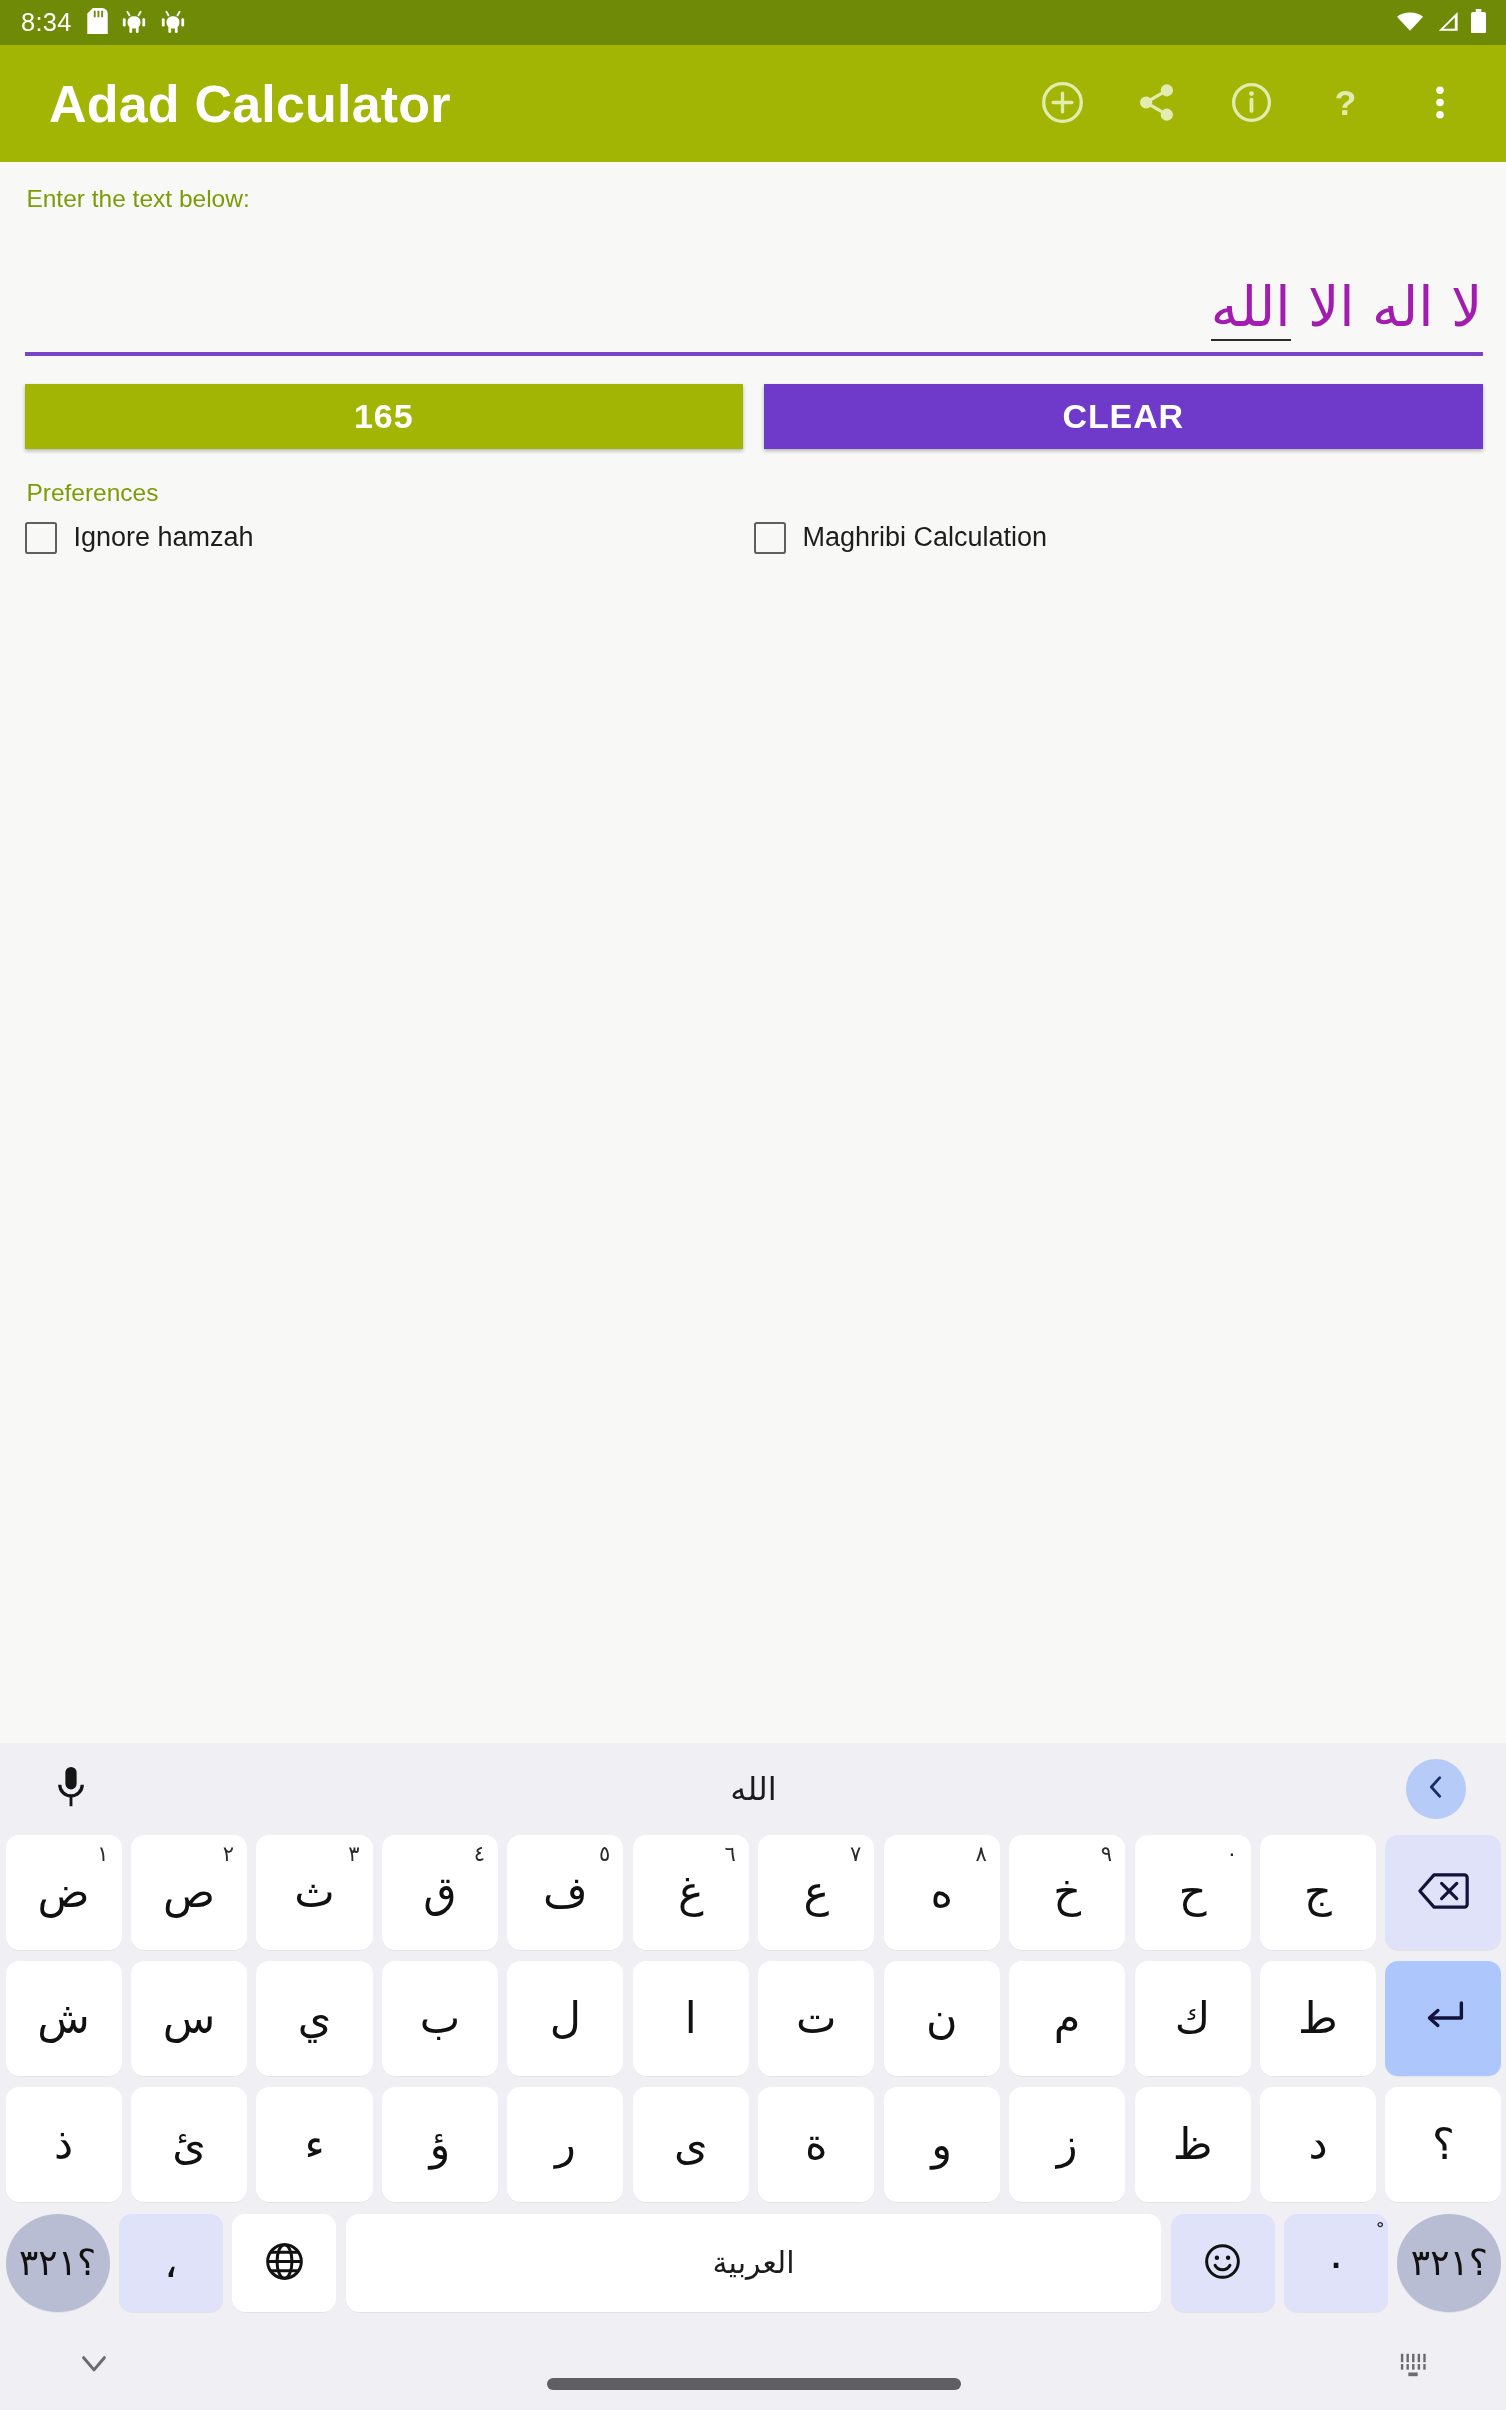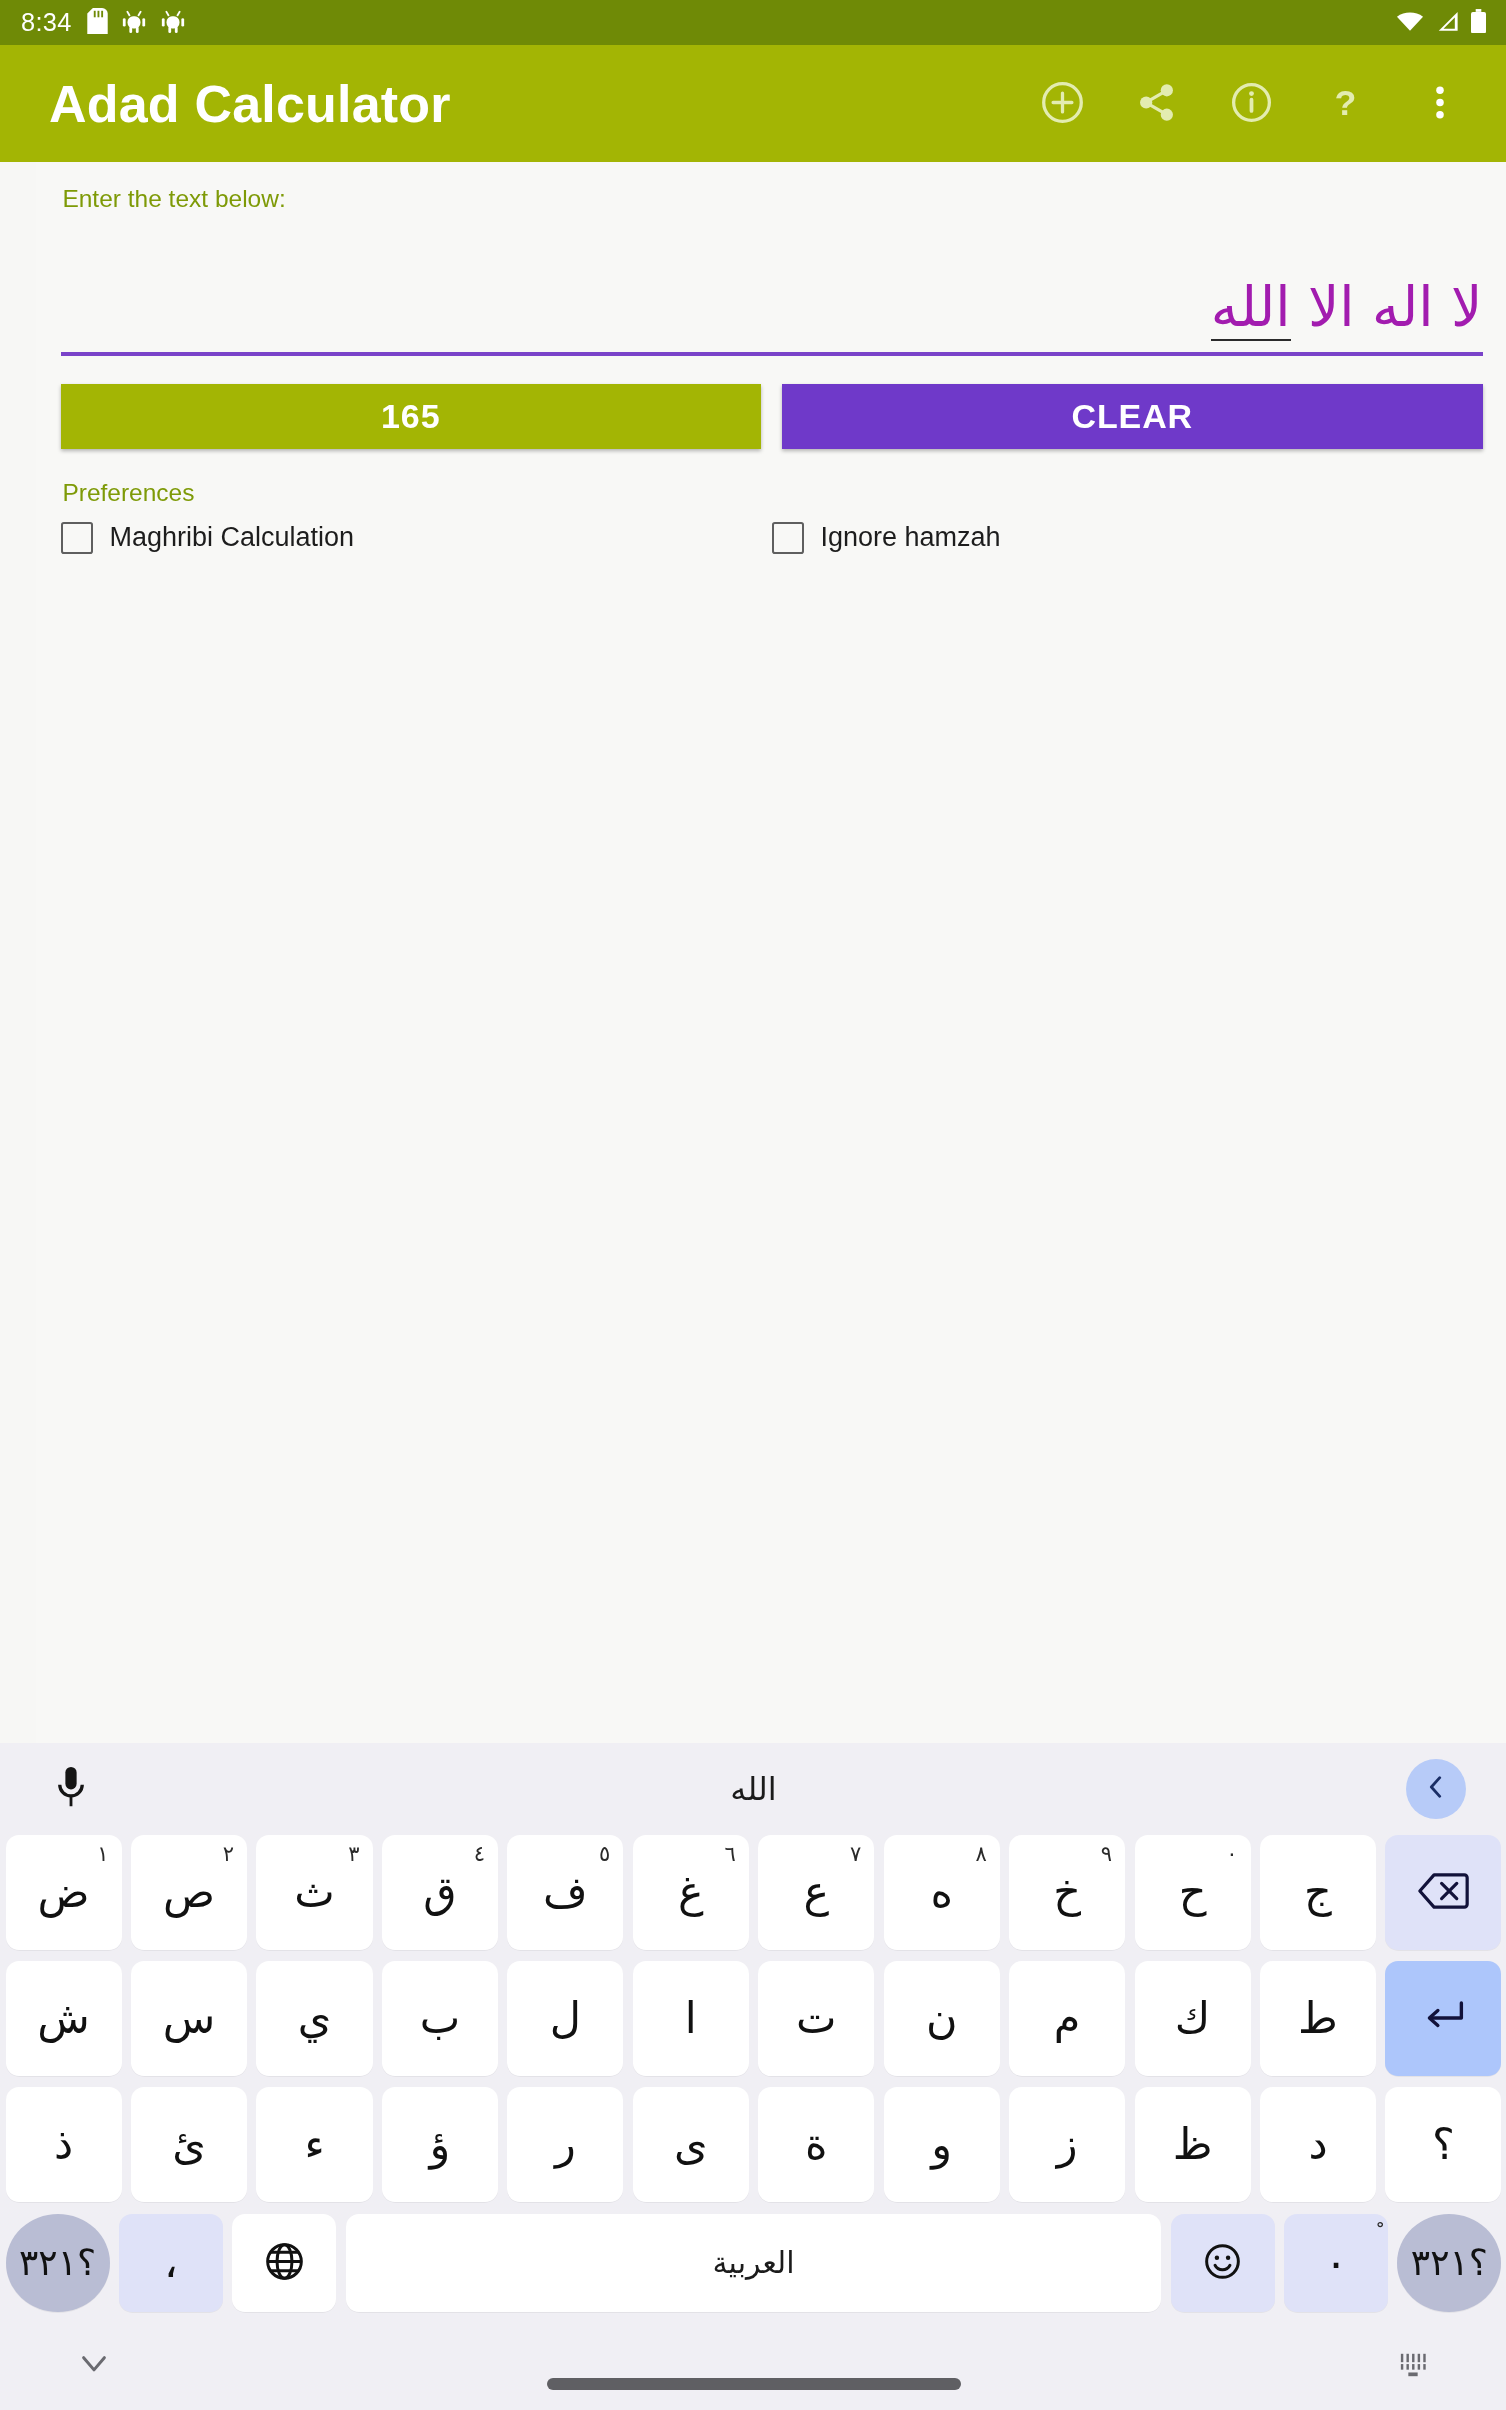--- a/index.html
+++ b/index.html
@@ -64,21 +64,20 @@
     border-radius: 50%;
     cursor: pointer;
   }
 
   
   .content {
     flex: 1 1 auto;
     background: #f8f8f6;
     padding: 0 24.5px;
     position: relative;
-    margin-left: 36px;
   }
   .field-label {
     color: #7e9a07;
     font-size: 24.5px;
     padding: 22.6px 0 0 1.9px;
   }
   .text-field {
     margin-top: 26px;
     border-bottom: 4.7px solid #7a43c9;
     height: 117px;
@@ -405,25 +404,25 @@
     <div class="button-row">
       <button class="btn btn-result">165</button>
       <button class="btn btn-clear">CLEAR</button>
     </div>
 
     <div class="prefs-label">Preferences</div>
 
     <div class="prefs-row">
       <label class="pref-item">
         <span class="checkbox"></span>
-        <span class="pref-text">Maghribi Calculation</span>
+        <span class="pref-text">Ignore hamzah</span>
       </label>
       <label class="pref-item">
         <span class="checkbox"></span>
-        <span class="pref-text">Ignore hamzah</span>
+        <span class="pref-text">Maghribi Calculation</span>
       </label>
     </div>
   </div>
 
   <div class="keyboard">
 
     <div class="suggestion-bar">
       <div class="mic-btn">
         <span>
           <svg width="32" height="45" viewBox="0 0 34 48">

